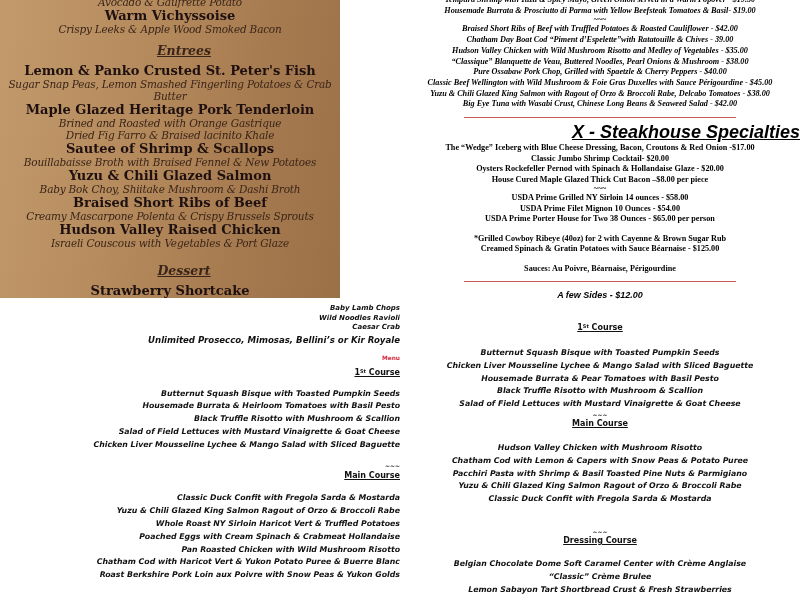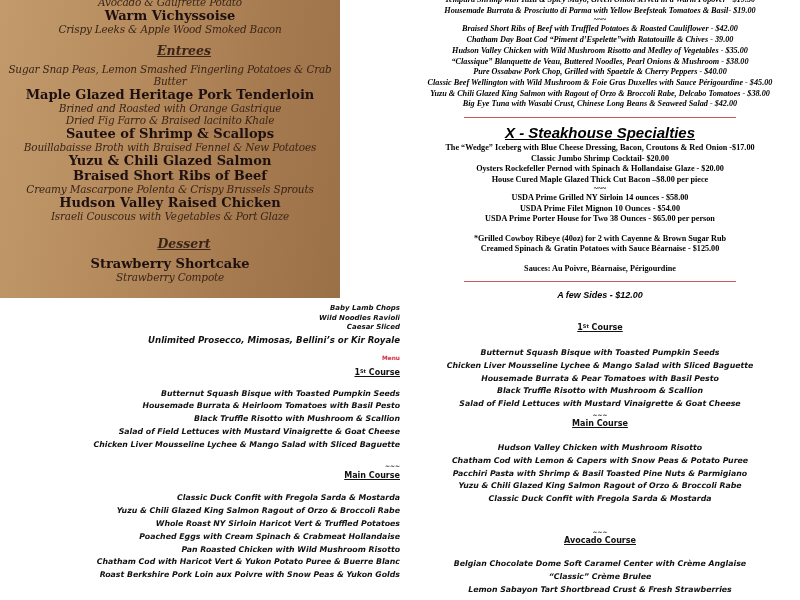--- a/index.html
+++ b/index.html
@@ -22,21 +22,21 @@
     position: absolute; left: 400px; top: 0; width: 400px; height: 300px; overflow: hidden;
     font-family: "Liberation Serif", "DejaVu Serif", serif; text-align: center; color: #000000;
   }
   .steak-menu .inner { position: absolute; left: 0; right: 0; top: -5px; }
   .steak-menu .line-ib { font-style: italic; font-weight: bold; font-size: 8.2px; line-height: 10.7px; white-space: nowrap; }
   .steak-menu .line-b { font-weight: bold; font-size: 8.2px; line-height: 10.5px; white-space: nowrap; }
   .steak-menu .tilde { font-size: 8px; line-height: 8px; font-weight: bold; }
   .steak-menu .rule { height: 1px; background: #c8585a; margin: 7px 64px 6px; }
   .steak-menu .spec-title {
     font-family: "Liberation Sans", "DejaVu Sans", sans-serif; font-style: italic; font-weight: bold;
-    text-decoration: underline; font-size: 15px; line-height: 17px; margin-bottom: 2px;
+    text-decoration: underline; font-size: 18px; line-height: 17px; margin-bottom: 2px; text-align: right;
   }
   .steak-menu .blank { height: 9px; }
   .steak-menu .sides {
     font-family: "Liberation Sans", "DejaVu Sans", sans-serif; font-style: italic; font-weight: bold;
     font-size: 9px; line-height: 11px; margin-top: 8px;
   }
 
   
   .brunch-menu {
     position: absolute; left: 0; top: 298px; width: 400px; height: 302px; overflow: hidden;
@@ -62,27 +62,29 @@
 <body>
 
 <div class="photo-menu">
   <div class="inner">
     <div class="desc">Avocado &amp; Gaufrette Potato</div>
     <div class="dish">Warm Vichyssoise</div>
     <div class="desc">Crispy Leeks &amp; Apple Wood Smoked Bacon</div>
 
     <div class="section">Entrees</div>
 
+    <div class="dish">Lemon &amp; Panko Crusted St. Peter's Fish</div>
     <div class="desc">Sugar Snap Peas, Lemon Smashed Fingerling Potatoes &amp; Crab Butter</div>
     <div class="dish">Maple Glazed Heritage Pork Tenderloin</div>
     <div class="desc">Brined and Roasted with Orange Gastrique</div>
     <div class="desc">Dried Fig Farro &amp; Braised lacinito Khale</div>
     <div class="dish">Sautee of Shrimp &amp; Scallops</div>
     <div class="desc">Bouillabaisse Broth with Braised Fennel &amp; New Potatoes</div>
     <div class="dish">Yuzu &amp; Chili Glazed Salmon</div>
+    <div class="desc">Baby Bok Choy, Shiitake Mushroom &amp; Dashi Broth</div>
     <div class="dish">Braised Short Ribs of Beef</div>
     <div class="desc">Creamy Mascarpone Polenta &amp; Crispy Brussels Sprouts</div>
     <div class="dish">Hudson Valley Raised Chicken</div>
     <div class="desc">Israeli Couscous with Vegetables &amp; Port Glaze</div>
 
     <div class="gap"></div>
     <div class="section">Dessert</div>
     <div class="dish">Strawberry Shortcake</div>
     <div class="desc">Strawberry Compote</div>
   </div>
@@ -123,21 +125,21 @@
 
     <div class="rule"></div>
     <div class="sides">A few Sides - $12.00</div>
   </div>
 </div>
 
 <div class="brunch-menu">
   <div style="height:6px"></div>
   <div class="small-ib">Baby Lamb Chops</div>
   <div class="small-ib">Wild Noodles Ravioli</div>
-  <div class="small-ib">Caesar Sliced</div>
+  <div class="small-ib">Caesar Crab</div>
   <div class="big-ib">Unlimited Prosecco, Mimosas, Bellini’s or Kir Royale</div>
   <div class="menu-label">Menu</div>
   <div style="height:6px"></div>
   <div class="course-heading">
     <span>1</span><sup>St</sup><span> Course</span>
   </div>
   <div style="height:10px"></div>
   <div class="item">Butternut Squash Bisque with Toasted Pumpkin Seeds</div>
   <div class="item">Housemade Burrata &amp; Heirloom Tomatoes with Basil Pesto</div>
   <div class="item">Black Truffle Risotto with Mushroom &amp; Scallion</div>
@@ -170,18 +172,18 @@
   <div class="tilde">~~~</div>
   <div class="course-heading">Main Course</div>
   <div style="height:13px"></div>
   <div class="item">Hudson Valley Chicken with Mushroom Risotto</div>
   <div class="item">Chatham Cod with Lemon &amp; Capers with Snow Peas &amp; Potato Puree</div>
   <div class="item">Pacchiri Pasta with Shrimp &amp; Basil Toasted Pine Nuts &amp; Parmigiano</div>
   <div class="item">Yuzu &amp; Chili Glazed King Salmon Ragout of Orzo &amp; Broccoli Rabe</div>
   <div class="item">Classic Duck Confit with Fregola Sarda &amp; Mostarda</div>
   <div style="height:22px"></div>
   <div class="tilde">~~~</div>
-  <div class="course-heading">Avocado Course</div>
+  <div class="course-heading">Dressing Course</div>
   <div style="height:12px"></div>
   <div class="item">Belgian Chocolate Dome Soft Caramel Center with Crème Anglaise</div>
   <div class="item">“Classic” Crème Brulee</div>
   <div class="item">Lemon Sabayon Tart Shortbread Crust &amp; Fresh Strawberries</div>
 </div>
 
 </body></html>

